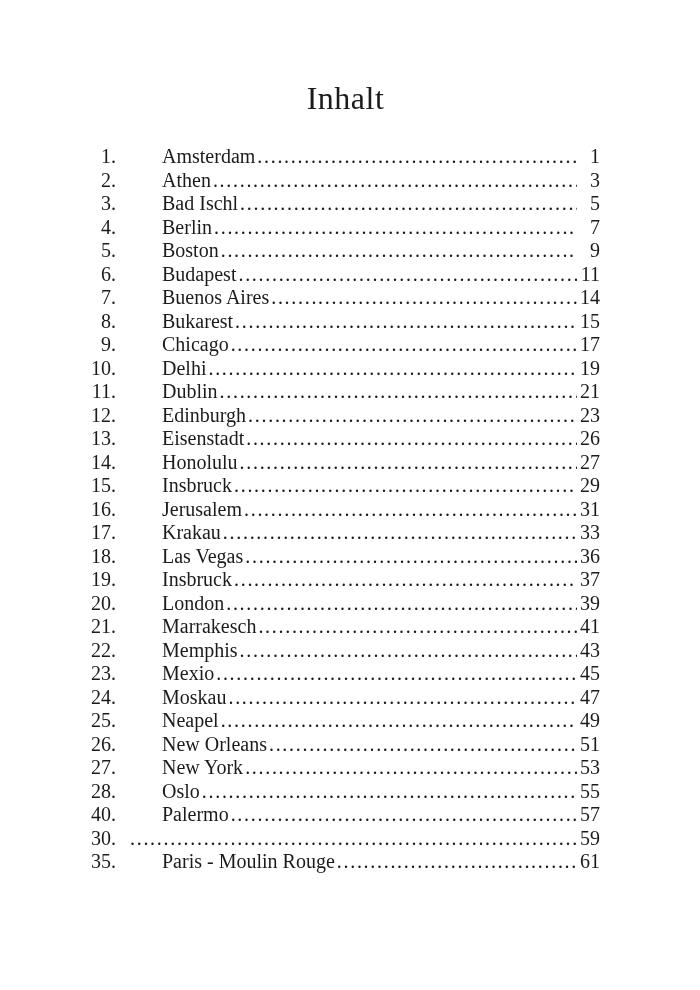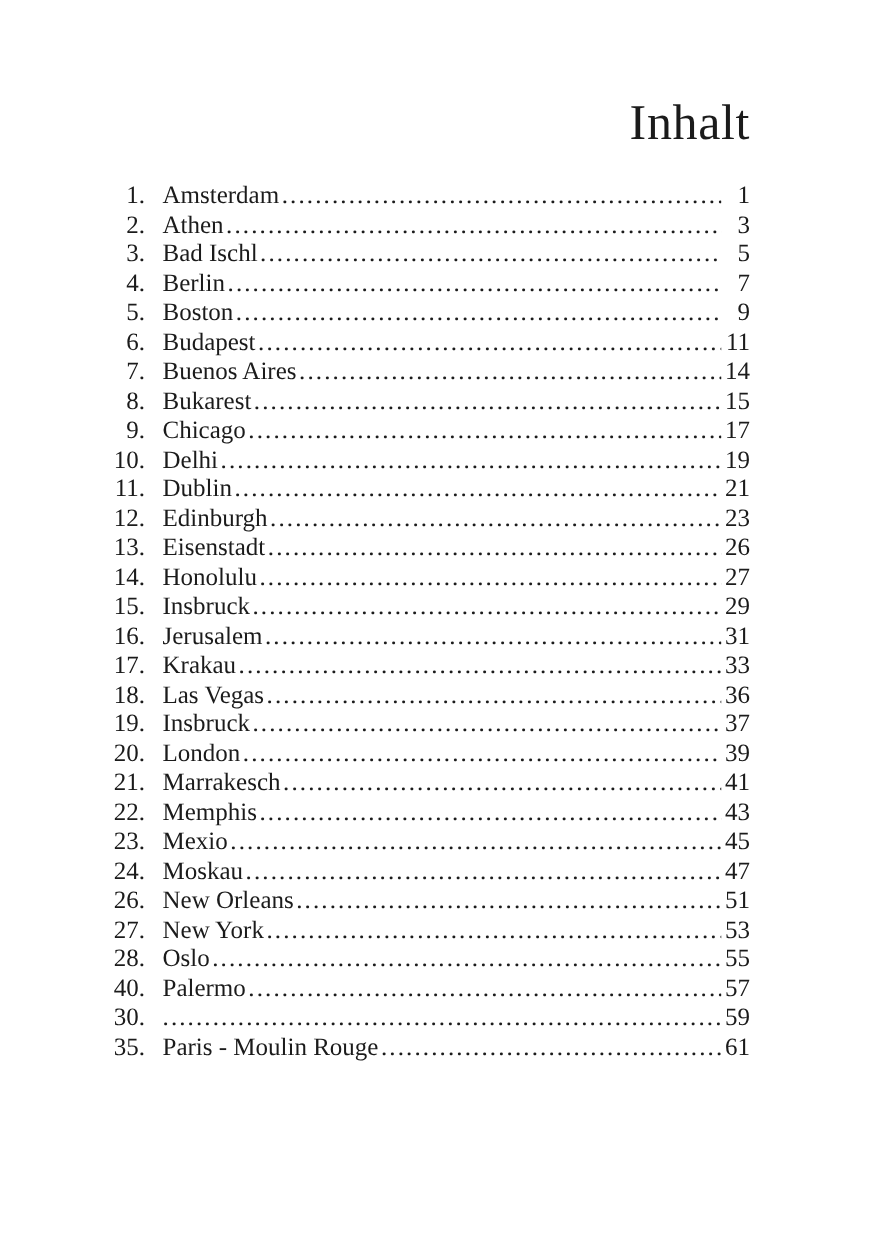--- a/index.html
+++ b/index.html
@@ -15,44 +15,45 @@
     color: #1b1b1b;
     font-family: "Liberation Serif", "DejaVu Serif", serif;
     overflow: hidden;
     box-sizing: border-box;
   }
   .content {
     padding: 0 100px 0 91px; 
   }
   h1.title {
     margin: 80px 0 29px 0;
-    font-size: 40px;
+    font-size: 32px;
     font-weight: normal;
     line-height: 36px;
-    text-align: right;
+    text-align: center;
     letter-spacing: 0.5px;
   }
   .toc {
     font-size: 20px;
     line-height: 23.5px;
   }
   .toc-row {
     display: flex;
     align-items: baseline;
     white-space: nowrap;
   }
   .entry-num {
     flex: 0 0 25px;
     width: 25px;
     text-align: right;
     margin-right: 14px; 
   }
   .entry-title {
     flex: 0 0 auto;
     padding-right: 2px;
+    margin-left: 32px;
   }
   .dot-leader {
     flex: 1 1 auto;
     overflow: hidden;
     height: 23.5px;
     position: relative;
   }
   .dot-leader::after {
     content: "..................................................................................................................................";
     letter-spacing: 1.7px;
@@ -233,20 +234,26 @@
     <span class="entry-page">45</span>
   </div>
 
   <div class="toc-row">
     <span class="entry-num">24.</span>
     <span class="entry-title">Moskau</span>
     <span class="dot-leader"></span>
     <span class="entry-page">47</span>
   </div>
 
+  <div class="toc-row">
+    <span class="entry-num">25.</span>
+    <span class="entry-title">Neapel</span>
+    <span class="dot-leader"></span>
+    <span class="entry-page">49</span>
+  </div>
 
   <div class="toc-row">
     <span class="entry-num">26.</span>
     <span class="entry-title">New Orleans</span>
     <span class="dot-leader"></span>
     <span class="entry-page">51</span>
   </div>
 
   <div class="toc-row">
     <span class="entry-num">27.</span>

